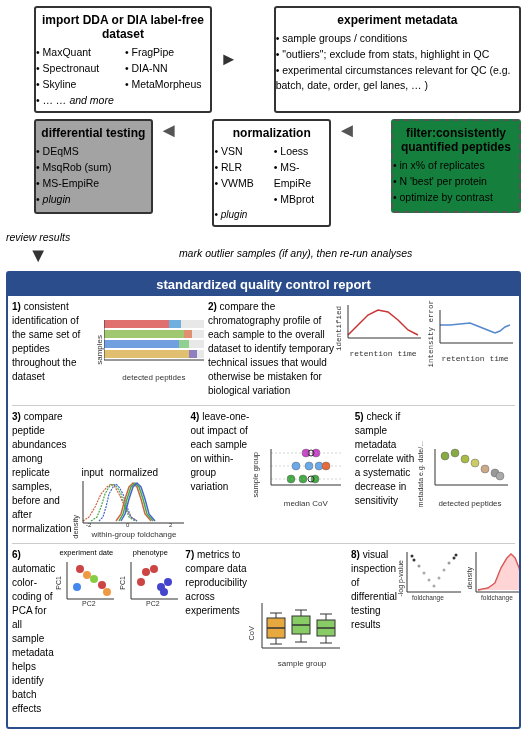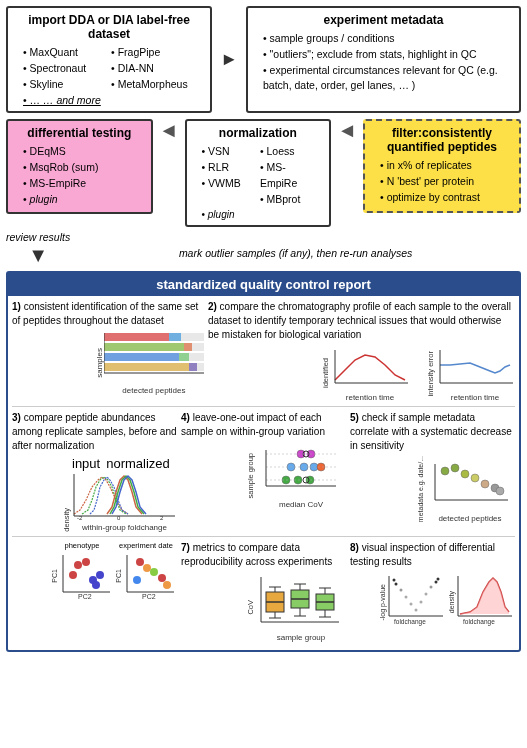--- a/index.html
+++ b/index.html
@@ -19,22 +19,23 @@
     
     .top-row {
       display: flex;
       gap: 6px;
       margin-bottom: 6px;
     }
 
     .box {
       border: 1.5px solid #555;
       border-radius: 3px;
-      padding: 5px 15px;
+      padding: 5px 0;
       background: #fff;
+      margin-left: 28px;
     }
 
     .box-dark {
       border: 2px solid #333;
     }
 
     .box-dashed {
       border: 2px dashed #555;
     }
 
@@ -87,31 +88,31 @@
     
     .second-row {
       display: flex;
       gap: 6px;
       margin-bottom: 4px;
       align-items: flex-start;
     }
 
     .diff-box {
       flex: 1;
-      background: #f9a8d4;
+      background: #a3a3a3;
     }
 
     .norm-box {
       flex: 1;
       background: #fff;
     }
 
     .filter-box {
       flex: 1.1;
-      background: #fde047;
+      background: #15803d;
     }
 
     
     .qc-section {
       border: 2px solid #2b4d8c;
       background: #15803d;
       border-radius: 3px;
       overflow: hidden;
     }
 
@@ -139,22 +140,21 @@
 
     .qc-grid-row:last-child {
       border-bottom: none;
       margin-bottom: 0;
     }
 
     .qc-cell {
       flex: 1;
       font-size: 10px;
       display: flex;
-      flex-direction: column;
-      align-items: flex-end;
+      flex-direction: row;
     }
 
     .qc-cell-desc {
       line-height: 1.4;
       font-size: 10px;
       margin-bottom: 3px;
     }
 
     .axis-label-bottom {
       font-size: 8px;
@@ -238,21 +238,21 @@
           <li>MaxQuant</li>
           <li>Spectronaut</li>
           <li>Skyline</li>
         </ul>
         <ul class="bullet-list">
           <li>FragPipe</li>
           <li>DIA-NN</li>
           <li>MetaMorpheus</li>
         </ul>
       </div>
-      <div style="font-size:10.5px; margin-top:2px;text-decoration:underline;">• … <em>… and more</em></div>
+      <div style="font-size:10.5px; margin-top:2px;">• … <em>… and more</em></div>
     </div>
 
     <div class="arrow-right">►</div>
 
     <div class="box box-dark experiment-box">
       <div class="box-title">experiment metadata</div>
       <ul class="bullet-list">
         <li>sample groups / conditions</li>
         <li>"outliers"; exclude from stats, highlight in QC</li>
         <li>experimental circumstances relevant for QC (e.g. batch, date, order, gel lanes, … )</li>
@@ -344,21 +344,21 @@
               </svg>
               <div class="axis-label-bottom">detected peptides</div>
             </div>
           </div>
         </div>
 
         <div class="qc-cell" style="flex:1.6;">
           <div class="qc-cell-desc">
             <strong>2)</strong> compare the chromatography profile of each sample to the overall dataset to identify temporary technical issues that would otherwise be mistaken for biological variation
           </div>
-          <div style="display:flex; gap:16px;">
+          <div style="display:flex; gap:4px;font-family:Liberation Mono, monospace;">
 
             <div>
               <div style="display:flex; align-items:center;">
                 <span style="font-size:7.5px; writing-mode:vertical-rl; transform:rotate(180deg); color:#333;">identified</span>
                 <div>
                   <svg width="80" height="45">
                     <polyline points="5,35 15,25 25,15 35,10 45,12 55,20 65,30 75,35" fill="none" stroke="#cc3333" stroke-width="1.5"></polyline>
                     <line x1="5" y1="38" x2="78" y2="38" stroke="#333" stroke-width="1"></line>
                     <line x1="5" y1="5" x2="5" y2="38" stroke="#333" stroke-width="1"></line>
                   </svg>
@@ -386,21 +386,21 @@
 
       <div class="qc-grid-row">
 
         <div class="qc-cell">
           <div class="qc-cell-desc">
             <strong>3)</strong> compare peptide abundances among replicate samples, before and after normalization
           </div>
           <div style="display:flex; align-items:flex-end;">
             <span style="font-size:7.5px; writing-mode:vertical-rl; transform:rotate(180deg); color:#333; margin-right:1px;">density</span>
             <div>
-              <div style="display:flex; font-size:13px; margin-bottom:1px; gap:6px;">
+              <div style="display:flex; font-size:10px; margin-bottom:1px; gap:6px;">
                 <span>input</span>
                 <span>normalized</span>
               </div>
               <svg width="105" height="48">
 
                 <polyline points="2,42 8,38 14,28 20,15 26,8 30,5 34,8 38,15 44,28 50,38 56,42" fill="none" stroke="#cc6644" stroke-width="1.2" stroke-dasharray="2,1"></polyline>
                 <polyline points="10,42 16,38 20,28 24,15 28,8 32,5 36,8 40,15 44,28 48,38 54,42" fill="none" stroke="#44aa44" stroke-width="1.2" stroke-dasharray="2,1"></polyline>
                 <polyline points="18,42 22,38 25,28 28,15 32,8 35,5 38,8 42,15 46,28 50,38 56,42" fill="none" stroke="#4466cc" stroke-width="1.2" stroke-dasharray="2,1"></polyline>
 
                 <polyline points="35,42 40,35 44,20 48,8 52,4 56,8 60,20 64,35 70,42" fill="none" stroke="#cc6644" stroke-width="1.5"></polyline>
@@ -470,61 +470,64 @@
               </svg>
               <div class="axis-label-bottom">detected peptides</div>
             </div>
           </div>
         </div>
       </div>
 
       <div class="qc-grid-row">
 
         <div class="qc-cell">
+          <div class="qc-cell-desc">
+            <strong>6)</strong> automatic color-coding of PCA for all sample metadata helps identify batch effects
+          </div>
           <div style="display:flex; gap:2px;">
+
+            <div>
+              <div style="font-size:7.5px; text-align:center;">experiment date</div>
+              <div style="display:flex; align-items:center;">
+                <span style="font-size:7px; writing-mode:vertical-rl; transform:rotate(180deg); color:#333;">PC1</span>
+                <div>
+                  <svg width="55" height="50">
+                    <circle cx="18" cy="12" r="4" fill="#cc4444"></circle>
+                    <circle cx="25" cy="18" r="4" fill="#ee9944"></circle>
+                    <circle cx="32" cy="22" r="4" fill="#88cc44"></circle>
+                    <circle cx="15" cy="30" r="4" fill="#4488ee"></circle>
+                    <circle cx="40" cy="28" r="4" fill="#cc4444"></circle>
+                    <circle cx="45" cy="35" r="4" fill="#ee9944"></circle>
+                    <line x1="5" y1="42" x2="52" y2="42" stroke="#333" stroke-width="1"></line>
+                    <line x1="5" y1="5" x2="5" y2="42" stroke="#333" stroke-width="1"></line>
+                    <text x="20" y="49" font-size="7" fill="#333">PC2</text>
+                  </svg>
+                </div>
+              </div>
+            </div>
 
             <div>
               <div style="font-size:7.5px; text-align:center;">phenotype</div>
               <div style="display:flex; align-items:center;">
                 <span style="font-size:7px; writing-mode:vertical-rl; transform:rotate(180deg); color:#333;">PC1</span>
                 <div>
                   <svg width="55" height="50">
                     <circle cx="20" cy="15" r="4" fill="#cc4444"></circle>
                     <circle cx="28" cy="12" r="4" fill="#cc4444"></circle>
                     <circle cx="15" cy="25" r="4" fill="#cc4444"></circle>
                     <circle cx="35" cy="30" r="4" fill="#4444cc"></circle>
                     <circle cx="42" cy="25" r="4" fill="#4444cc"></circle>
                     <circle cx="38" cy="35" r="4" fill="#4444cc"></circle>
                     <line x1="5" y1="42" x2="52" y2="42" stroke="#333" stroke-width="1"></line>
                     <line x1="5" y1="5" x2="5" y2="42" stroke="#333" stroke-width="1"></line>
                     <text x="20" y="49" font-size="7" fill="#333">PC2</text>
                   </svg>
                 </div>
               </div>
             </div>
-
-            <div>
-              <div style="font-size:7.5px; text-align:center;">experiment date</div>
-              <div style="display:flex; align-items:center;">
-                <span style="font-size:7px; writing-mode:vertical-rl; transform:rotate(180deg); color:#333;">PC1</span>
-                <div>
-                  <svg width="55" height="50">
-                    <circle cx="18" cy="12" r="4" fill="#cc4444"></circle>
-                    <circle cx="25" cy="18" r="4" fill="#ee9944"></circle>
-                    <circle cx="32" cy="22" r="4" fill="#88cc44"></circle>
-                    <circle cx="15" cy="30" r="4" fill="#4488ee"></circle>
-                    <circle cx="40" cy="28" r="4" fill="#cc4444"></circle>
-                    <circle cx="45" cy="35" r="4" fill="#ee9944"></circle>
-                    <line x1="5" y1="42" x2="52" y2="42" stroke="#333" stroke-width="1"></line>
-                    <line x1="5" y1="5" x2="5" y2="42" stroke="#333" stroke-width="1"></line>
-                    <text x="20" y="49" font-size="7" fill="#333">PC2</text>
-                  </svg>
-                </div>
-              </div>
-            </div>
           </div>
         </div>
 
         <div class="qc-cell">
           <div class="qc-cell-desc">
             <strong>7)</strong> metrics to compare data reproducibility across experiments
           </div>
           <div style="display:flex; align-items:center;">
             <span style="font-size:7.5px; writing-mode:vertical-rl; transform:rotate(180deg); color:#333; margin-right:1px;">CoV</span>
             <div>

